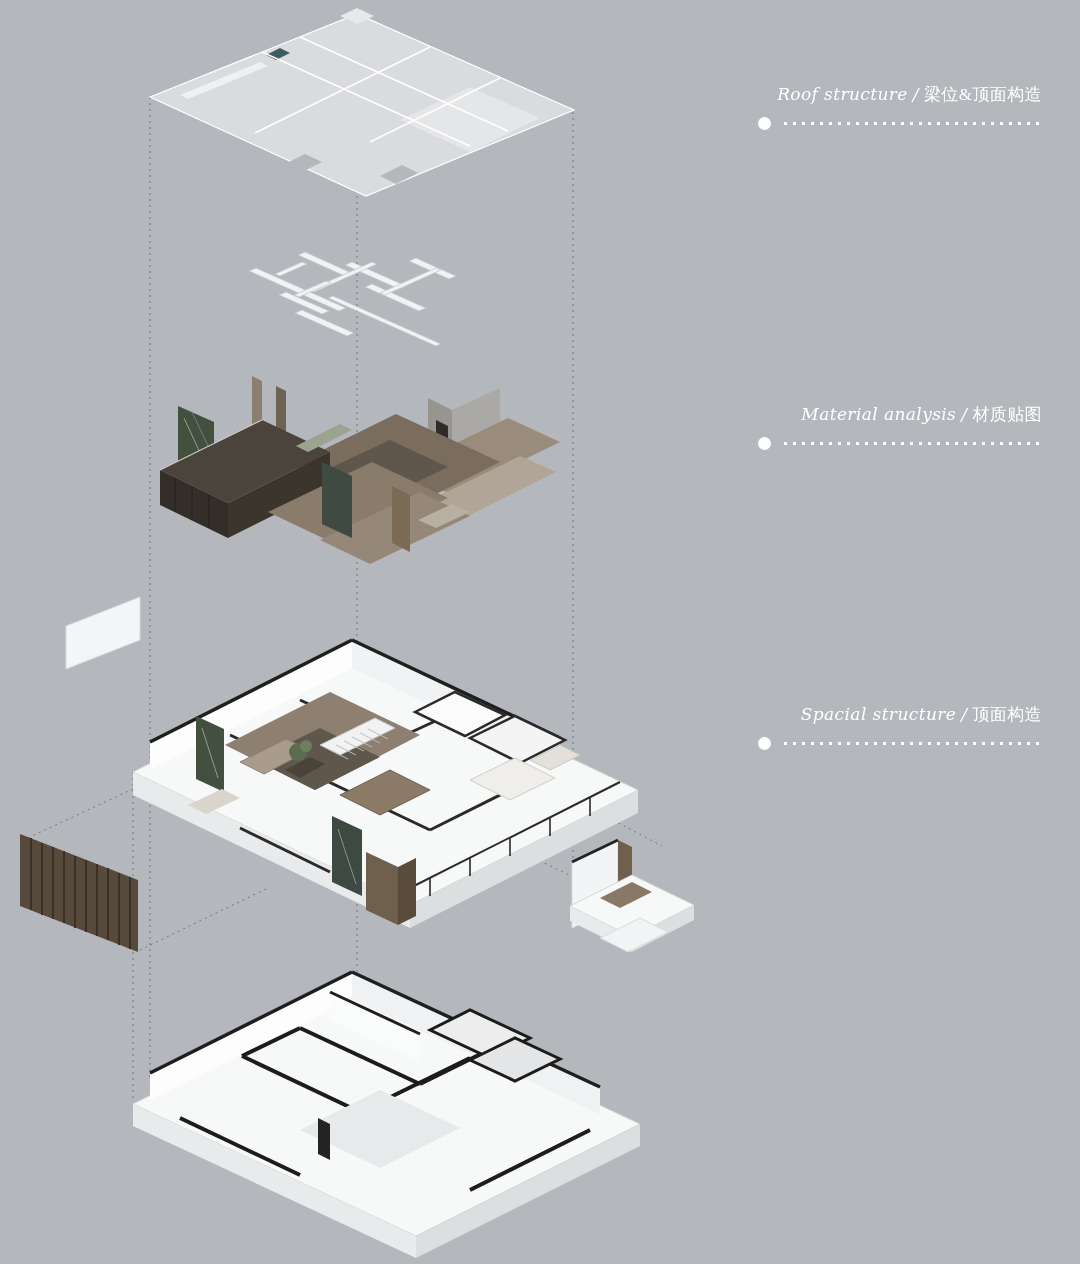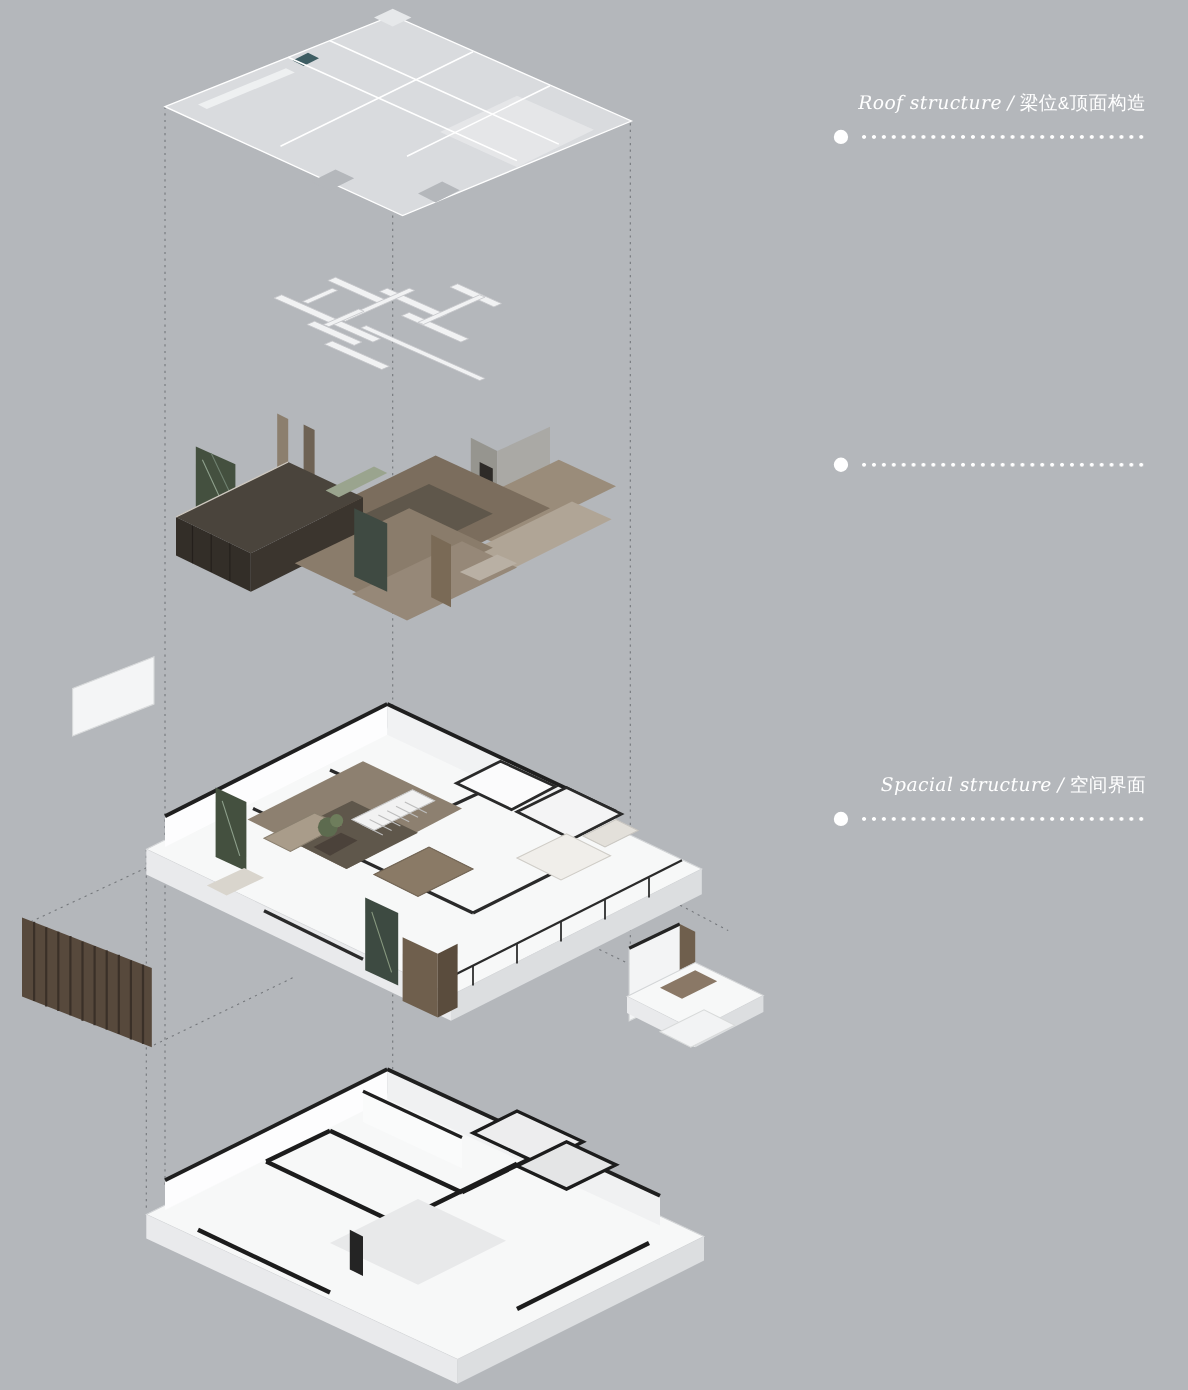--- a/index.html
+++ b/index.html
@@ -10,21 +10,21 @@
   }
   .figure{position:absolute;left:0;top:0;width:1080px;height:1264px;}
   .annotation{position:absolute;left:758px;width:284px;}
   .a1{top:84px}.a2{top:404px}.a3{top:704px}.a4{top:1092px}
   .annotation .text{
     display:block;text-align:right;color:var(--label,#ffffff);
     font-size:17px;letter-spacing:.4px;white-space:nowrap;line-height:1.2;
   }
   .annotation .en{font-style:italic;font-family:"DejaVu Serif",serif;}
   .annotation .sep{font-style:italic;margin:0 5px;}
-  .annotation .zh{font-style:normal;font-family:Liberation Mono, monospace;}
+  .annotation .zh{font-style:normal;font-family:Liberation Serif, serif;}
   .leader{display:flex;align-items:center;margin-top:12px;}
   .dot{width:13px;height:13px;border-radius:50%;background:var(--label,#fff);flex:0 0 auto;margin-right:10px;}
   .dots{
     flex:1;height:5px;
     background-image:radial-gradient(circle,var(--label,#fff) 1.7px,rgba(255,255,255,0) 1.9px);
     background-size:9px 5px;background-repeat:repeat-x;background-position:0 50%;
   }
   svg{display:block}
 </style>
 </head>
@@ -231,29 +231,32 @@
     <div class="text">
       <span class="en">Roof structure</span><span class="sep">/</span><span class="zh">梁位&amp;顶面构造</span>
     </div>
     <div class="leader">
       <span class="dot"></span>
       <span class="dots"></span>
     </div>
   </div>
 
   <div class="annotation a2">
+    <div class="text">
+      <span class="en">Material analysis</span><span class="sep">/</span><span class="zh">材质贴图</span>
+    </div>
     <div class="leader">
       <span class="dot"></span>
       <span class="dots"></span>
     </div>
   </div>
 
   <div class="annotation a3">
     <div class="text">
-      <span class="en">Spacial structure</span><span class="sep">/</span><span class="zh">空间界面</span>
+      <span class="en">Spacial structure</span><span class="sep">/</span><span class="zh">顶面构造</span>
     </div>
     <div class="leader">
       <span class="dot"></span>
       <span class="dots"></span>
     </div>
   </div>
 
 
 </div>
 

